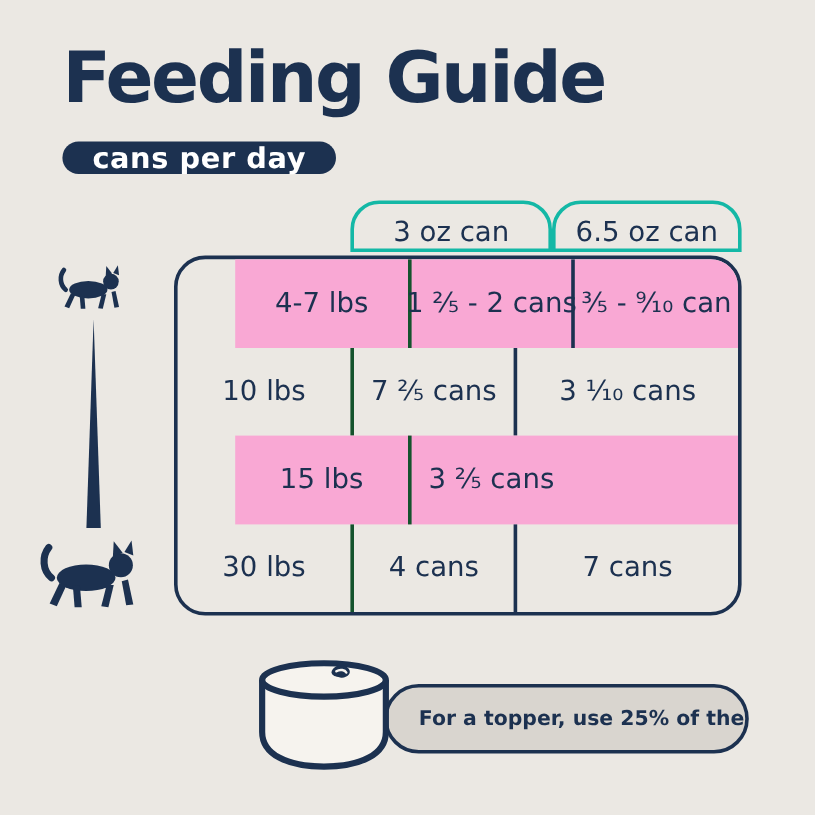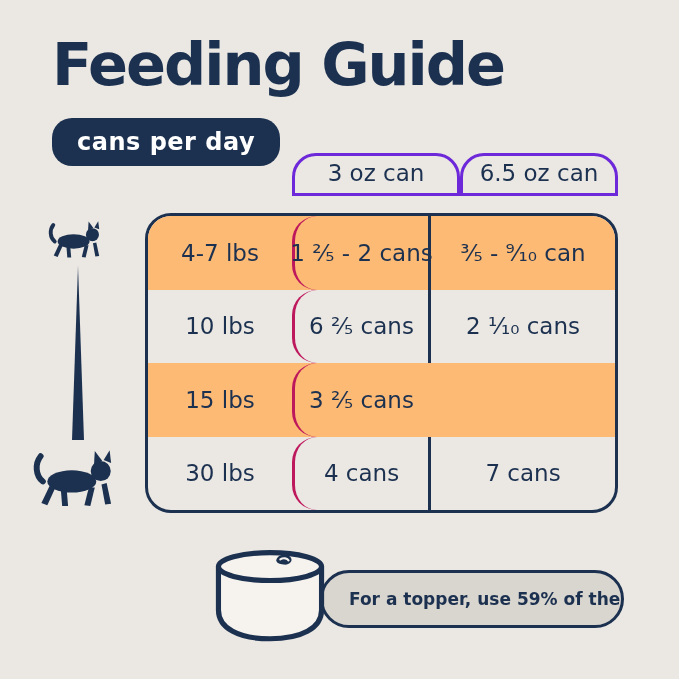--- a/index.html
+++ b/index.html
@@ -11,57 +11,57 @@
     font-family: "DejaVu Sans", sans-serif;
     color: #1c3150;
   }
   
   .title {
     position: absolute; left: 52px; top: 30px;
     font-size: 59px; font-weight: 700; letter-spacing: -2px;
     color: #1c3150; white-space: nowrap;
   }
   .badge {
-    position: absolute; left: 52px; top: 118px; height: 48px;
+    position: absolute; left: 52px; top: 118px; height: 27px;
     background: #1c3150; color: #ffffff;
     border-radius: 20px; display: inline-flex; align-items: center;
     padding: 0 25px; font-size: 24px; font-weight: 700; letter-spacing: 0.5px;
   }
   
   .cat-small { position: absolute; left: 47px; top: 220px; width: 58px; height: 39px; }
   .wedge    { position: absolute; left: 70px; top: 266px; width: 16px; height: 176px; }
   .cat-large{ position: absolute; left: 31px; top: 448px; width: 89px; height: 61px; }
   
   .tab {
-    position: absolute; top: 153px; height: 43px;
-    border: 3px solid #6d28d9; border-radius: 24px 24px 0 0;
+    position: absolute; top: 167px; height: 43px;
+    border: 3px solid #14b8a6; border-radius: 24px 24px 0 0;
     box-sizing: border-box;
-    display: flex; align-items: flex-start; justify-content: center;
+    display: flex; align-items: flex-end; justify-content: center;
     font-size: 23px; font-weight: 500; padding-top: 4px;
     background: #ebe8e3;
   }
   .tab-1 { left: 292px; width: 168px; }
   .tab-2 { left: 460px; width: 158px; }
   
   .table-body {
     position: absolute; left: 145px; top: 213px; width: 473px; height: 300px;
     border: 3px solid #1c3150; border-radius: 26px;
     box-sizing: border-box; overflow: hidden;
     display: flex; flex-direction: column;
     background: #ebe8e3;
   }
   .trow { flex: 1; display: flex; }
-  .trow.striped { background: #fdba74; }
+  .trow.striped { background: #f9a8d4; margin-left: 48px; }
   .tcell {
     display: flex; align-items: center; justify-content: center;
     font-size: 23px; font-weight: 500; color: #1c3150;
     box-sizing: border-box; white-space: nowrap;
   }
   .tcell.c1 { width: 144px; }
-  .tcell.c2 { width: 136px; border-left: 3px solid #be185d; border-radius: 25px; }
+  .tcell.c2 { width: 136px; border-left: 3px solid #14532d; }
   .tcell.c3 { flex: 1; border-left: 3px solid #1c3150; }
   
   .note-pill {
     position: absolute; left: 320px; top: 570px; width: 304px; height: 58px;
     background: #d9d5cf; border: 3px solid #1c3150; border-radius: 29px;
     box-sizing: border-box; z-index: 1;
     display: flex; flex-direction: column; justify-content: center;
     padding-left: 26px; padding-right: 6px;
     font-size: 17px; font-weight: 700; line-height: 23px; color: #1c3150;
     white-space: nowrap;
@@ -119,36 +119,36 @@
   </div>
 
   <div class="table-body">
     <div class="trow striped">
       <div class="tcell c1">4-7 lbs</div>
       <div class="tcell c2">1 ²⁄₅ - 2 cans</div>
       <div class="tcell c3">³⁄₅ - ⁹⁄₁₀ can</div>
     </div>
     <div class="trow">
       <div class="tcell c1">10 lbs</div>
-      <div class="tcell c2">6 ²⁄₅ cans</div>
-      <div class="tcell c3">2 ¹⁄₁₀ cans</div>
+      <div class="tcell c2">7 ²⁄₅ cans</div>
+      <div class="tcell c3">3 ¹⁄₁₀ cans</div>
     </div>
     <div class="trow striped">
       <div class="tcell c1">15 lbs</div>
       <div class="tcell c2">3 ²⁄₅ cans</div>
     </div>
     <div class="trow">
       <div class="tcell c1">30 lbs</div>
       <div class="tcell c2">4 cans</div>
       <div class="tcell c3">7 cans</div>
     </div>
   </div>
 
   <div class="note-pill">
-    <span>For a topper, use 59% of the</span>
+    <span>For a topper, use 25% of the</span>
   </div>
 
   <svg class="can-illustration" viewBox="0 0 112 97">
     <path d="M6 20 L6 62 C6 80 26 90 56 90 C86 90 106 80 106 62 L106 20" fill="#f6f3ee" stroke="#1c3150" stroke-width="5" stroke-linejoin="round"></path>
     <ellipse cx="56" cy="20" rx="50" ry="13.5" fill="#f6f3ee" stroke="#1c3150" stroke-width="5"></ellipse>
     <path d="M62 14 c1 -6 10 -8 14 -3 c3 4 -2 8 -7 7 c-4 -1 -6 -1 -7 -4 z" fill="#1c3150"></path>
     <path d="M66 13 c3 -2 7 -1 8 1" fill="none" stroke="#f6f3ee" stroke-width="2" stroke-linecap="round"></path>
   </svg>
 
 </div>

